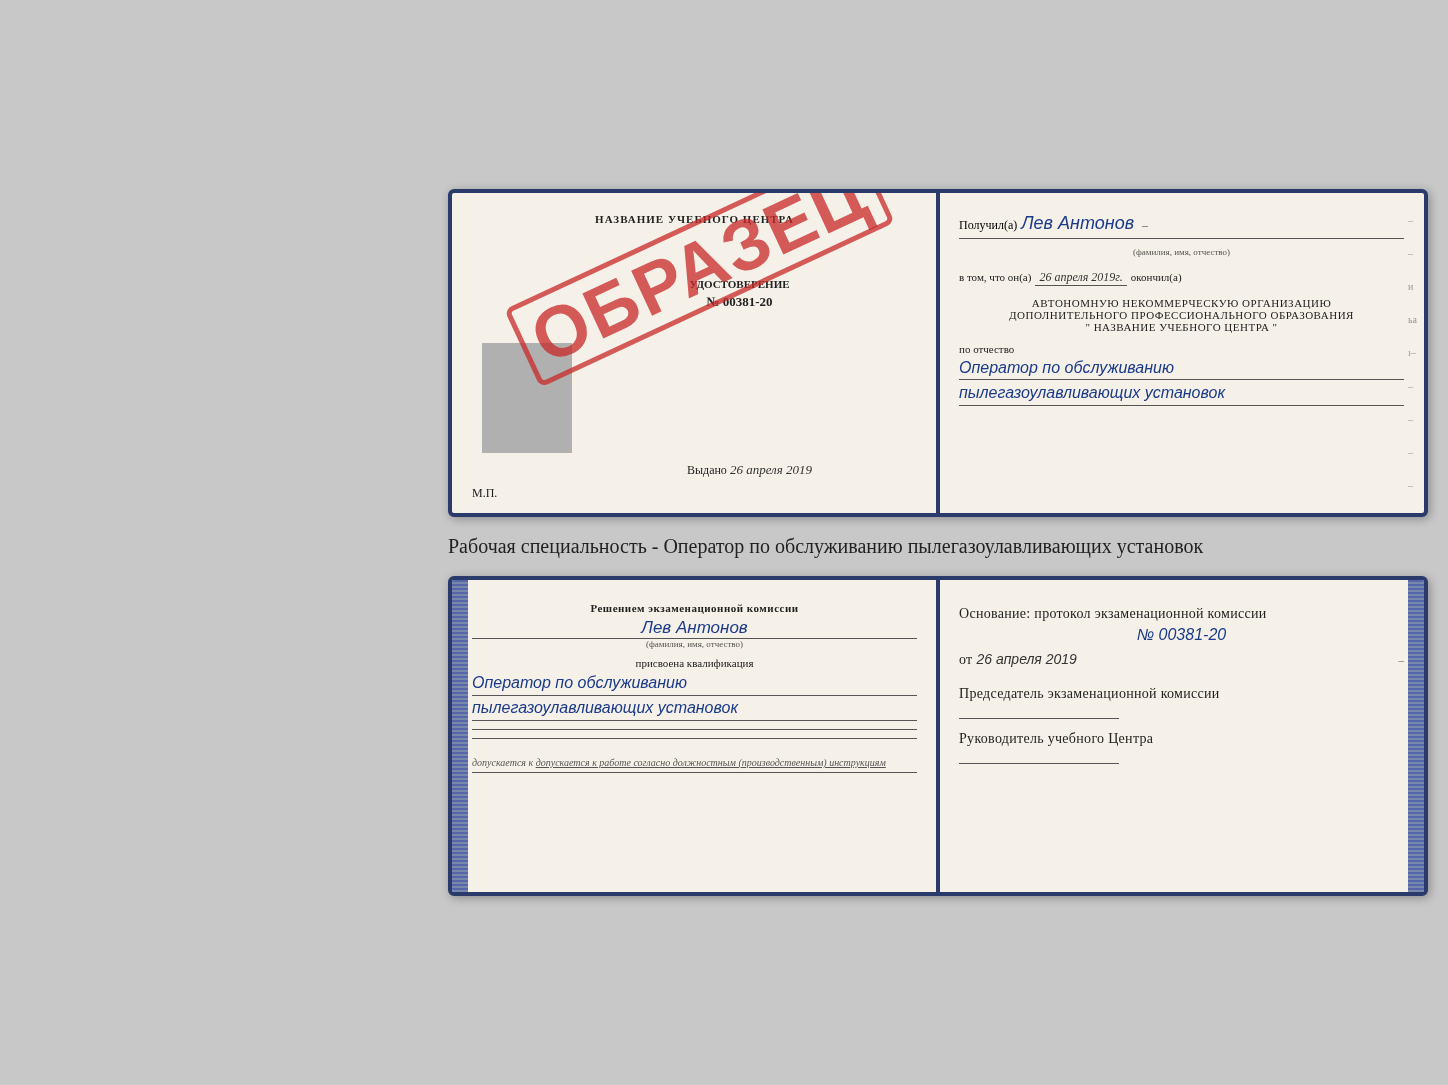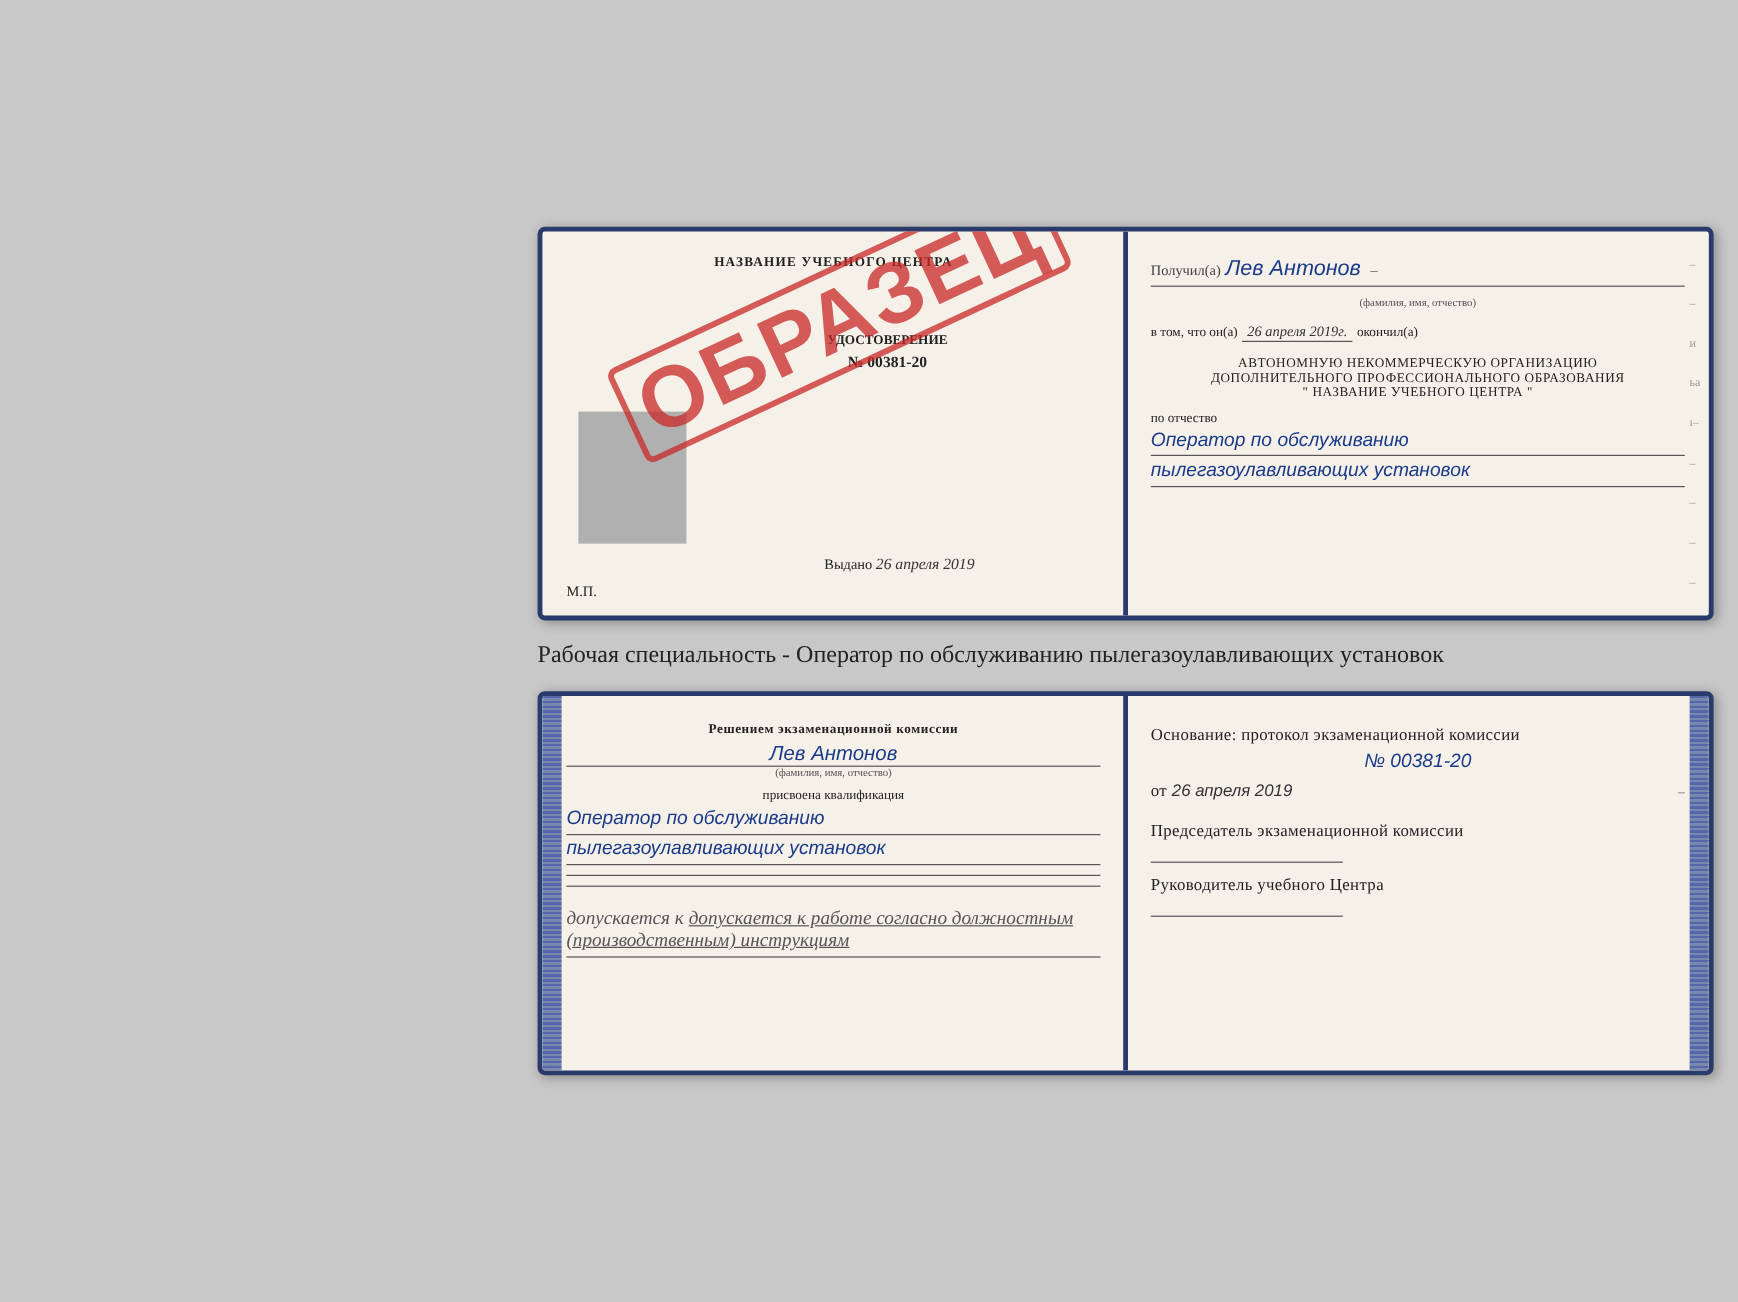--- a/index.html
+++ b/index.html
@@ -294,21 +294,21 @@
       border-bottom: 1px solid #555;
       line-height: 1.5;
     }
 
     .bottom-line {
       border-bottom: 1px solid #555;
       margin: 8px 0;
     }
 
     .bottom-admit-text {
-      font-size: 16px;
+      font-size: 10px;
       color: #555;
       font-style: italic;
       margin-top: 18px;
     }
 
     .bottom-right-text {
       font-size: 14px;
       color: #222;
       margin: 4px 0;
       letter-spacing: 0.3px;
@@ -409,21 +409,21 @@
       </div>
 
       <div class="cert-mp">М.П.</div>
 
       <div class="side-texture left-texture"></div>
     </div>
 
     <div class="doc-right">
       <div style="margin-bottom: 4px;">
         <div class="flex-row">
-          <span style="font-size:12px; color:#404040;">Получил(а)</span>
+          <span style="font-size:12px; color:#000000;">Получил(а)</span>
           <span class="right-name-handwritten">Лев Антонов</span>
           <span style="font-size:12px; color:#555; margin-left:4px;">–</span>
         </div>
         <div class="right-line"></div>
         <div class="right-field-label">(фамилия, имя, отчество)</div>
       </div>
 
       <div class="flex-row" style="margin: 8px 0;">
         <span class="right-body-text">в том, что он(а)</span>
         <span class="date-inline">26 апреля 2019г.</span>

